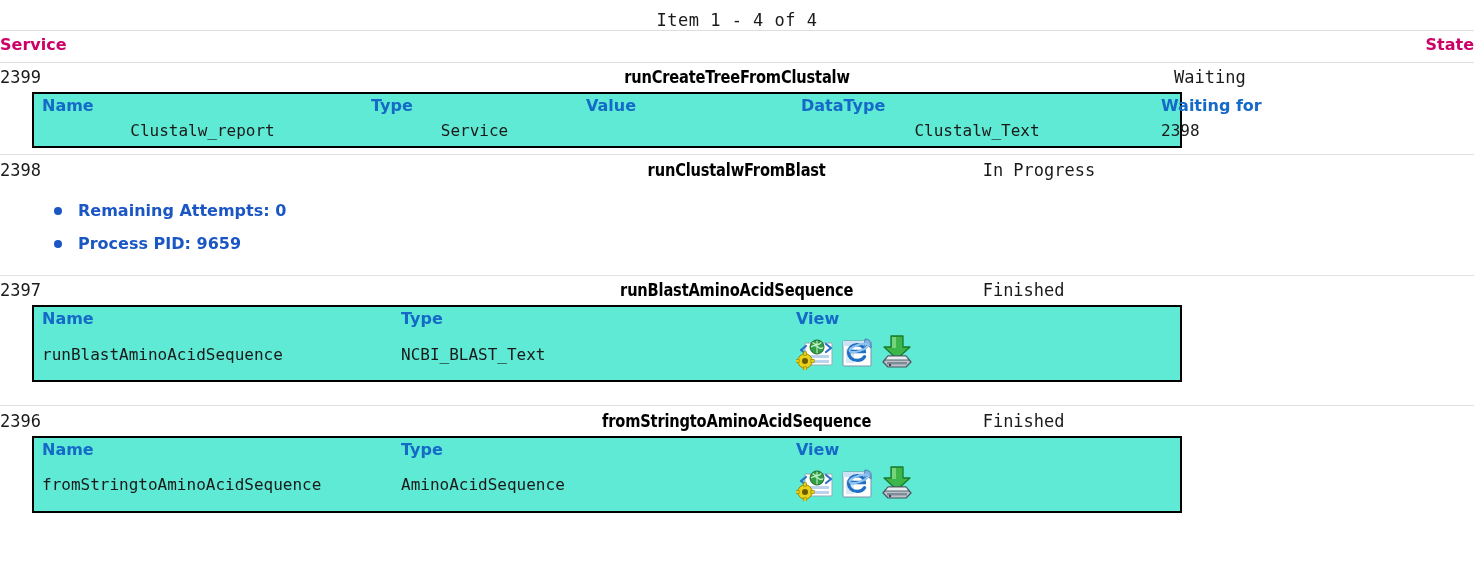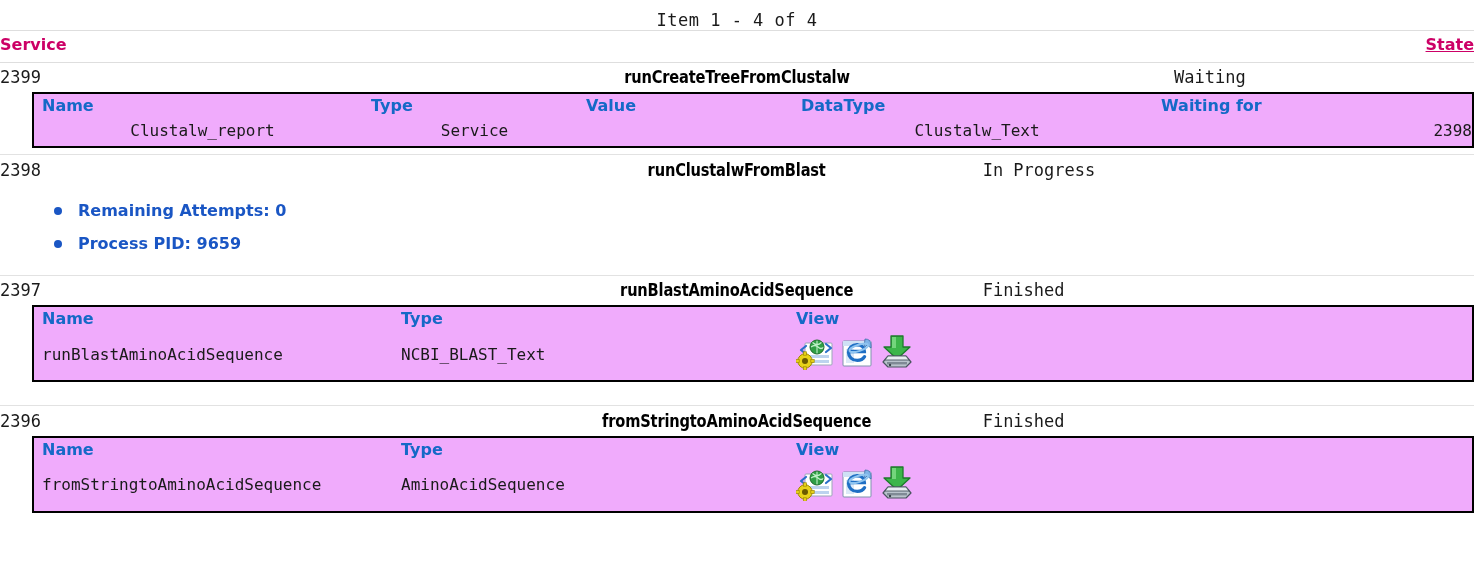--- a/index.html
+++ b/index.html
@@ -44,21 +44,20 @@
     font-family: "DejaVu Sans", sans-serif;
     padding-left: 140px;
   }
   .hdr-state {
     color: #cc0066;
     font-weight: bold;
     font-size: 16px;
     font-family: "DejaVu Sans", sans-serif;
     text-align: right;
     padding-right: 182px;
-    text-decoration: underline;
   }
 
   
   tr.svc-row > td {
     padding: 4px 0 5px 0;
     vertical-align: middle;
   }
   .svc-id {
     font-family: "DejaVu Sans Mono", monospace;
     font-size: 17px;
@@ -86,24 +85,24 @@
   tr.sep-top > td {
     border-top: 1px solid #e2e2e2;
     height: 1px; padding: 0; font-size: 0; line-height: 0;
   }
 
   
   .inner-wrap {
     padding: 0 0 0 32px;
   }
   table.inner {
-    width: 1442px;
+    width: 1150px;
     border: 2px solid #000;
     border-collapse: collapse;
-    background: #f0abfc;
+    background: #5eead4;
     table-layout: fixed;
   }
   table.inner th {
     color: #1569c7;
     font-weight: bold;
     font-size: 16px;
     font-family: "DejaVu Sans", sans-serif;
     text-align: left;
     padding: 2px 0 3px 8px;
     white-space: nowrap;

